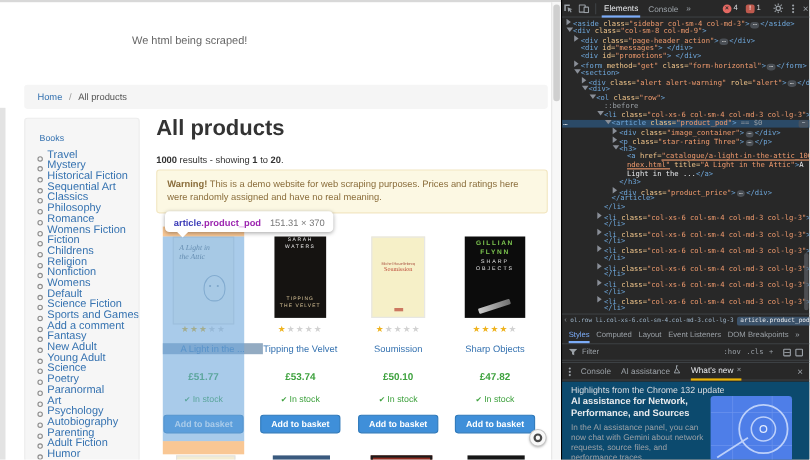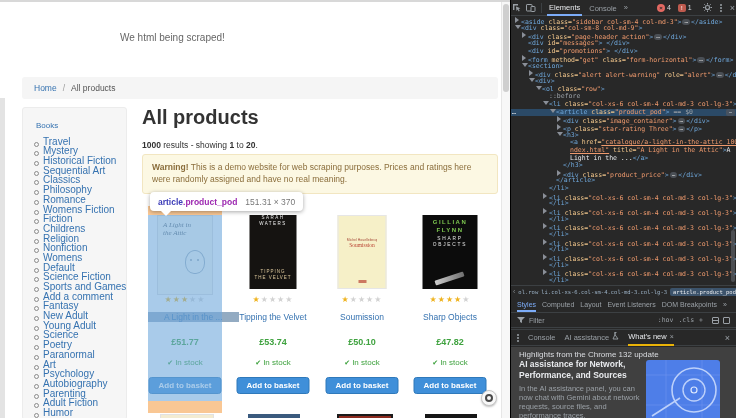--- a/index.html
+++ b/index.html
@@ -119,21 +119,21 @@
   .fic.grid{background:linear-gradient(#9aa0a6 1px,transparent 1px) 0 2px/100% 3px}
   
   .dtabs{position:absolute;top:329px;left:0;right:0;height:17px;border-top:1px solid #3c4043;border-bottom:1px solid #3c4043;
          display:flex;align-items:center;gap:9px;padding:0 6px;font-size:7.5px;color:#9aa0a6;box-sizing:border-box;white-space:nowrap}
   .dtab{display:flex;align-items:center;gap:3px;height:16px;line-height:17px}
   .dtab.active{color:#e8eaed;border-bottom:2px solid #eab308;box-sizing:border-box}
   .tabx{color:#9aa0a6;font-size:7px}
   .kebab{display:inline-block;width:2px;height:2px;background:#9aa0a6;border-radius:50%;box-shadow:0 3px 0 #9aa0a6,0 -3px 0 #9aa0a6}
   .drawer-x{margin-left:auto;color:#9aa0a6;font-size:9px}
   
-  .wn{position:absolute;top:347px;left:0;right:0;bottom:0;background:#404040;font-family:"Liberation Sans",sans-serif}
+  .wn{position:absolute;top:347px;left:0;right:0;bottom:0;background:#0c4a6e;font-family:"Liberation Sans",sans-serif}
   .wn-head{position:absolute;top:3px;left:8px;font-size:8px;color:#dadce0}
   .wn-title{position:absolute;top:12px;left:8px;width:124px;font-size:8.5px;font-weight:bold;color:#e8eaed;line-height:10.5px}
   .wn-body{position:absolute;top:37px;left:8px;width:126px;font-size:7.5px;color:#9aa0a6;line-height:9px}
   .wn-ill{position:absolute;top:13px;left:135px;width:74px;height:60px;background:#4e7ee8;border-radius:3px;overflow:hidden}
 </style>
 </head>
 <body>
 
 <div id="stage">
 

